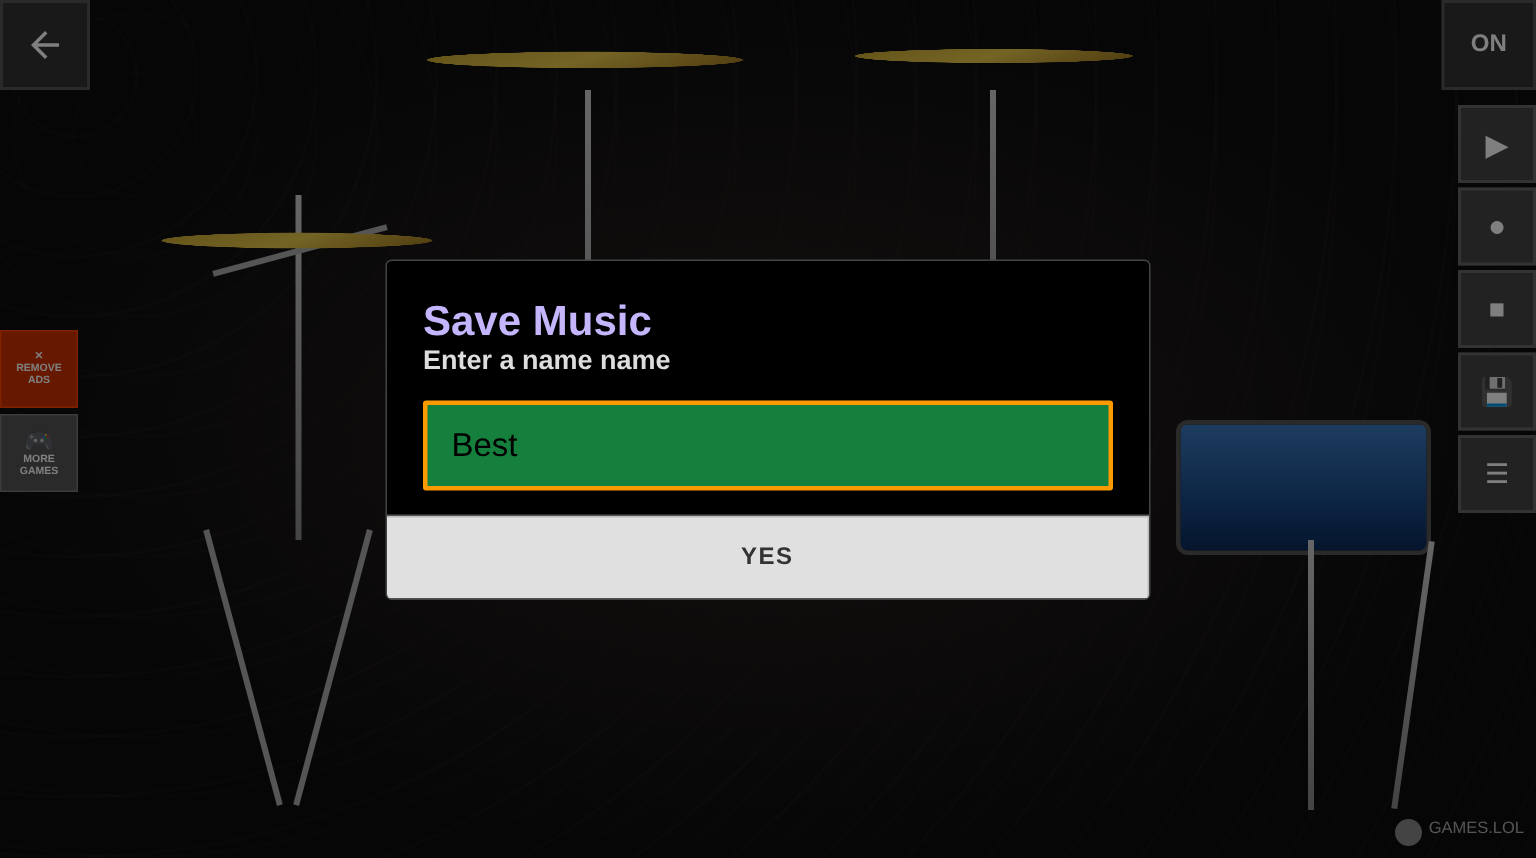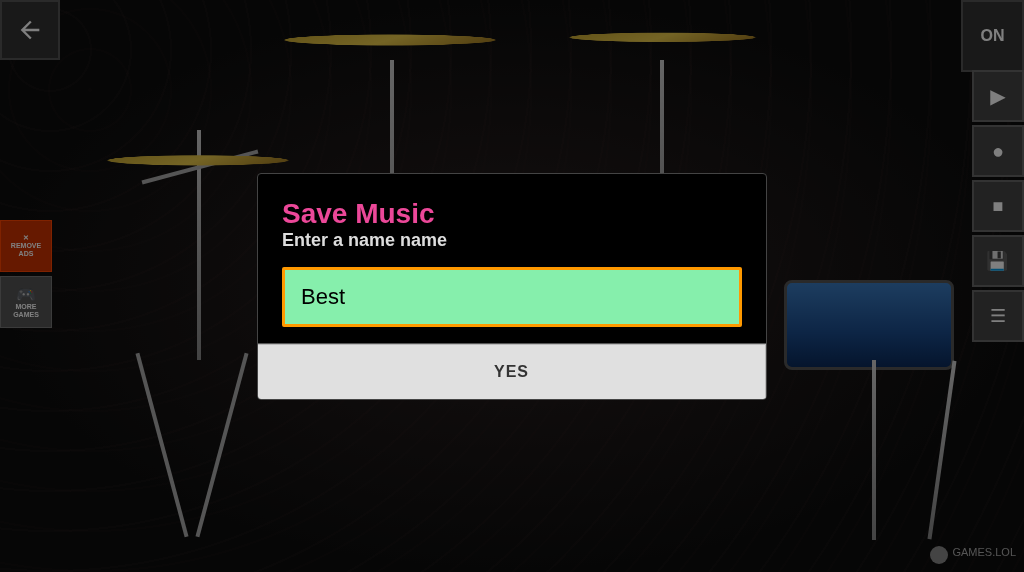--- a/index.html
+++ b/index.html
@@ -52,21 +52,21 @@
       height: 28px;
       fill: #fff;
     }
 
     
     .on-btn {
       position: absolute;
       top: 0;
       right: 0;
       width: 63px;
-      height: 72px;
+      height: 60px;
       background: #333;
       border: 2px solid #555;
       display: flex;
       align-items: center;
       justify-content: center;
       cursor: pointer;
       z-index: 10;
     }
 
     .on-btn span {
@@ -178,37 +178,37 @@
     .modal {
       width: 510px;
       background: #000;
       border: 1px solid #444;
       border-radius: 4px;
       padding: 24px 24px 0 24px;
       overflow: hidden;
     }
 
     .modal-title {
-      color: #ec4899;
+      color: #c4b5fd;
       font-size: 28px;
       font-weight: bold;
     }
 
     .modal-subtitle {
       color: #ddd;
       font-size: 18px;
       font-weight: bold;
       margin-bottom: 16px;
     }
 
     .modal-input {
       width: 100%;
       padding: 14px 16px;
       font-size: 22px;
-      background: #86efac;
+      background: #15803d;
       border: 3px solid #f90;
       border-radius: 2px;
       outline: none;
       margin-bottom: 16px;
       color: #000;
     }
 
     .modal-buttons {
       display: flex;
       margin: 0 -24px;

